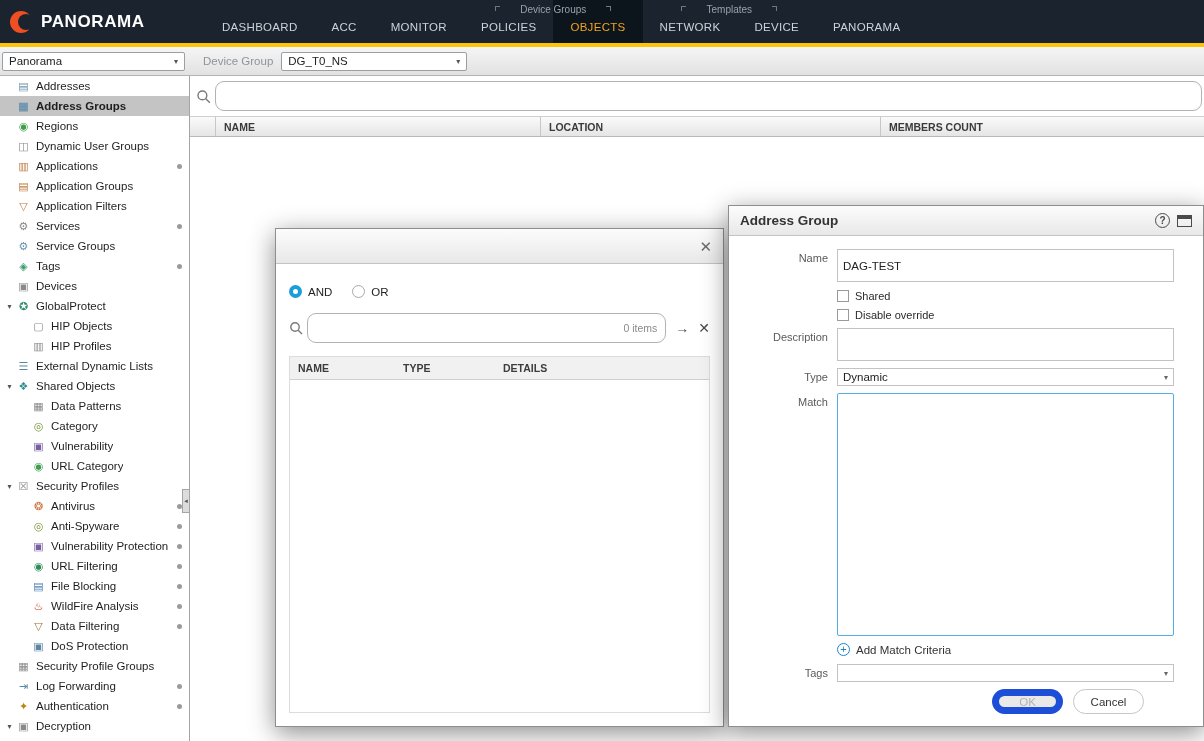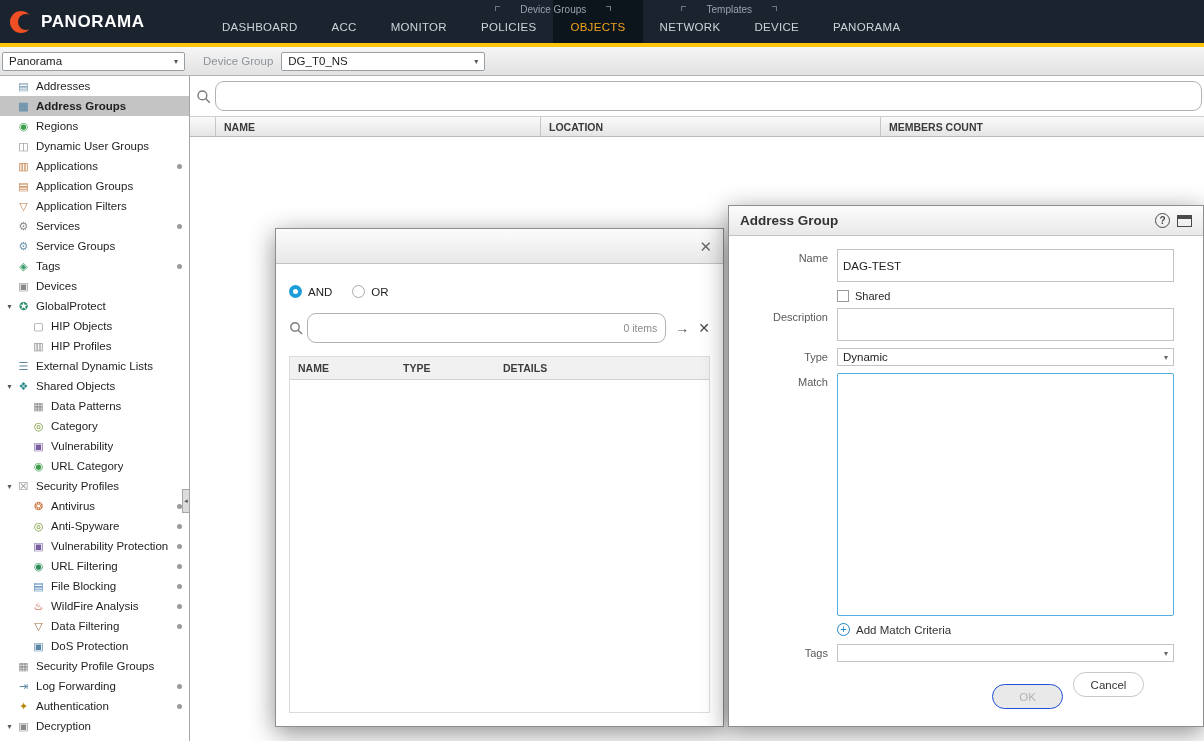--- a/index.html
+++ b/index.html
@@ -20,21 +20,21 @@
   .group-label { position: absolute; top: 4px; left: 0; right: 0; display: flex; justify-content: center; align-items: flex-start; gap: 20px; font-size: 10px; color: #97a2ac; z-index: 2; pointer-events: none; }
   .corner { width: 5px; height: 5px; margin-top: 2px; }
   .corner.l { border-top: 1px solid #6d7883; border-left: 1px solid #6d7883; }
   .corner.r { border-top: 1px solid #6d7883; border-right: 1px solid #6d7883; }
   .group-tabs { display: flex; flex: 1; }
 
   
   .contextbar { height: 29px; flex: none; background: linear-gradient(#f5f5f5, #e2e2e2); border-bottom: 1px solid #b4b4b4; display: flex; align-items: center; padding-left: 2px; }
   .ctx-select { height: 19px; background: #fff; border: 1px solid #98a0a6; border-radius: 2px; display: flex; align-items: center; padding: 0 6px; font-size: 11.5px; color: #222; cursor: pointer; }
   .scope-select { width: 183px; }
-  .dg-select { width: 204px; margin-left: 8px; }
+  .dg-select { width: 186px; margin-left: 8px; }
   .ctx-chev { margin-left: auto; font-size: 8px; color: #555; }
   .dg-label { margin-left: 18px; font-size: 11.5px; color: #8d949b; }
 
   
   .content { flex: 1; display: flex; min-height: 0; }
   .sidebar { width: 190px; flex: none; background: #fff; border-right: 1px solid #a5a5a5; position: relative; overflow: hidden; }
   .side-item { display: flex; align-items: center; height: 20px; padding-left: 16px; font-size: 11.5px; color: #1e1e1e; cursor: pointer; white-space: nowrap; }
   .side-item.parent { padding-left: 3px; }
   .side-item.child { padding-left: 31px; }
   .side-item.selected { background: #c4c4c4; font-weight: bold; }
@@ -99,21 +99,21 @@
   .cb-row { display: flex; align-items: center; gap: 6px; font-size: 11px; color: #2a2a2a; padding-top: 1px; }
   .cb { appearance: none; -webkit-appearance: none; width: 12px; height: 12px; border: 1px solid #9a9a9a; background: #fff; flex: none; cursor: pointer; }
   .fselect { position: relative; border: 1px solid #c3c3c3; height: 18px; display: flex; align-items: center; padding: 0 18px 0 5px; font-size: 11.5px; color: #222; cursor: pointer; background: #fff; }
   .fselect .sel-chev { position: absolute; right: 5px; font-size: 8px; color: #666; }
   .match-area { width: 100%; height: 243px; border: 1px solid #54aee0; border-radius: 2px; resize: none; outline: none; font-family: "Liberation Sans", sans-serif; font-size: 11.5px; padding: 4px; }
   .add-criteria { display: flex; align-items: center; gap: 6px; margin: 3px 0 8px; cursor: pointer; }
   .plus-circle { width: 13px; height: 13px; border: 1px solid #1c86c8; color: #1c86c8; border-radius: 50%; font-size: 11px; line-height: 11px; text-align: center; flex: none; }
   .add-criteria-label { font-size: 11.5px; color: #333; }
   .ag-footer { margin-top: auto; display: flex; justify-content: flex-end; gap: 10px; padding: 0 30px 17px 0; }
   .btn { height: 25px; min-width: 71px; border-radius: 13px; font-size: 11.5px; display: flex; align-items: center; justify-content: center; cursor: pointer; padding: 0 14px; }
-  .btn.disabled { background: #e9e9e9; color: #b3b3b3; border: 1px solid #1d4ed8; cursor: default; margin-top: 12px; }
+  .btn.disabled { background: #e9e9e9; color: #b3b3b3; border: 7px solid #1d4ed8; cursor: default; }
   .btn.cancel { background: #fff; color: #333; border: 1px solid #c6c6c6; }
 </style>
 </head>
 <body>
 
 <div class="screen">
 
   <header class="topnav">
     <div class="brand">
       <span class="brand-logo"></span>
@@ -390,20 +390,27 @@
         <div class="fctl"><input class="tinput" type="text" value="DAG-TEST" style=""></div>
       </div>
       <div class="frow tight">
         <div class="flabel"></div>
         <div class="fctl cb-row">
           <input type="checkbox" class="cb" style="">
           <span>Shared</span>
         </div>
       </div>
       <div class="frow">
+        <div class="flabel"></div>
+        <div class="fctl cb-row">
+          <input type="checkbox" class="cb" style="">
+          <span>Disable override</span>
+        </div>
+      </div>
+      <div class="frow">
         <div class="flabel">Description</div>
         <div class="fctl"><input class="tinput" type="text" value="" style=""></div>
       </div>
       <div class="frow">
         <div class="flabel">Type</div>
         <div class="fctl">
           <div class="fselect">
             <span>Dynamic</span>
             <span class="sel-chev">▾</span>
           </div>

